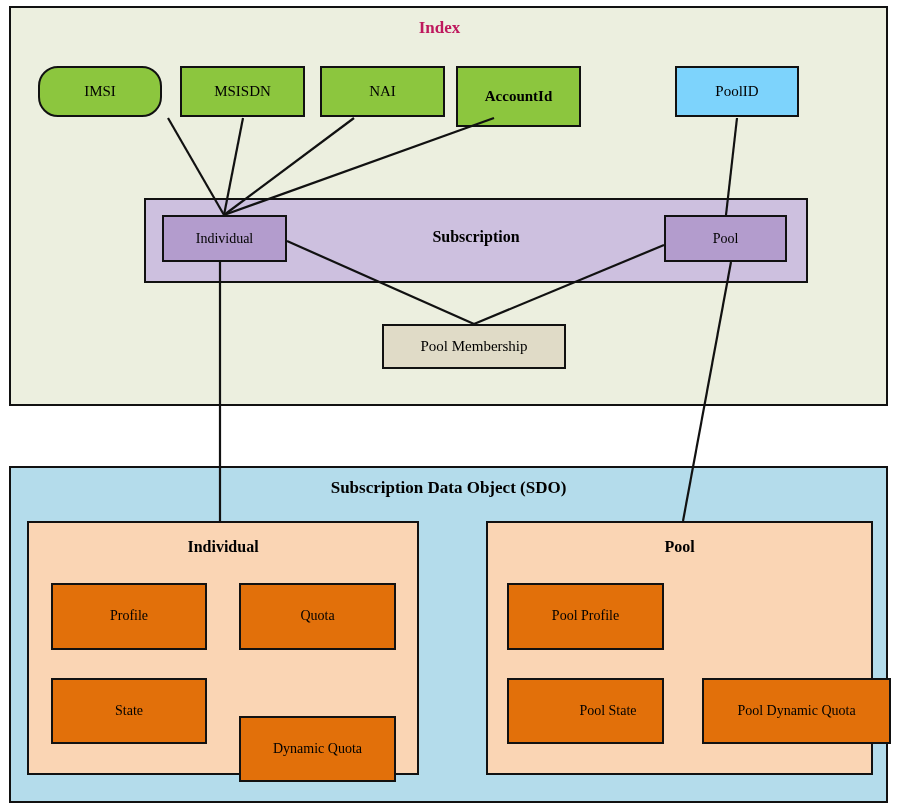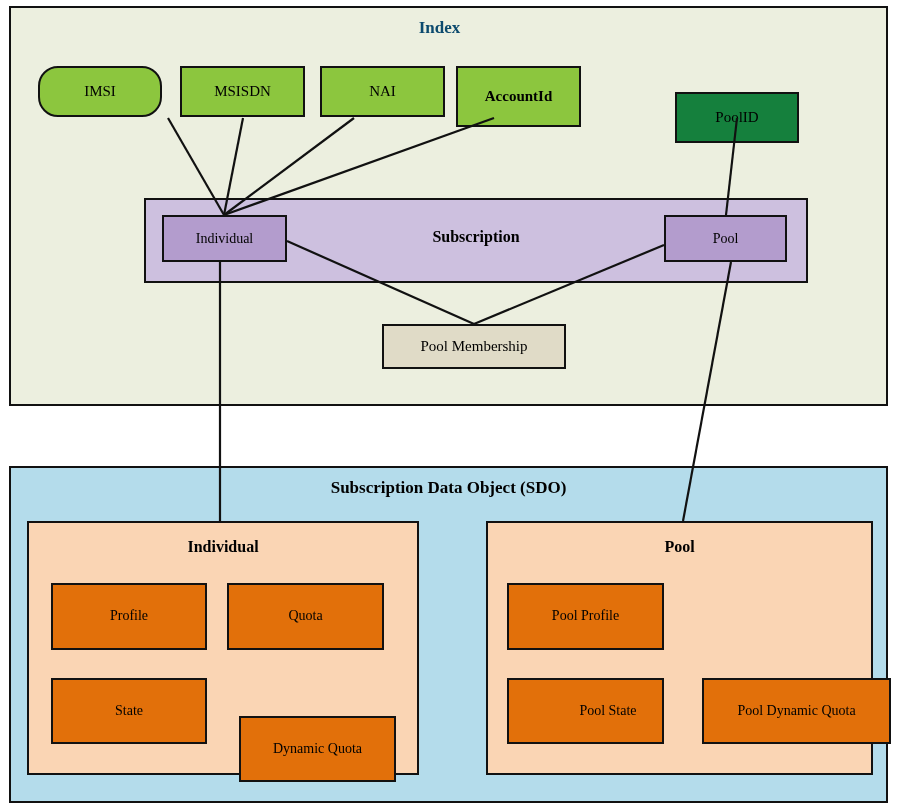--- a/index.html
+++ b/index.html
@@ -57,32 +57,31 @@
     z-index: 1;
   }
   #index-title {
     position: absolute;
     left: 0;
     top: 18px;
     width: 879px;
     text-align: center;
     font-size: 17px;
     font-weight: bold;
-    color: #0c4a6e;
+    color: #be185d;
     z-index: 3;
   }
   .key-node {
     background: #8cc63e;
     font-size: 15px;
     color: #000000;
     z-index: 4;
   }
   .key-node.pale {
-    background: #15803d;
-    margin-top: 26px;
+    background: #7dd3fc;
   }
   #node-imsi      { left: 38px;  top: 66px; width: 124px; height: 51px; border-radius: 20px; }
   #node-msisdn    { left: 180px; top: 66px; width: 125px; height: 51px; }
   #node-nai       { left: 320px; top: 66px; width: 125px; height: 51px; }
   #node-accountid { left: 456px; top: 66px; width: 125px; height: 61px; font-weight: bold; }
   #node-poolid    { left: 675px; top: 66px; width: 124px; height: 51px; }
 
   #subscription-band {
     left: 144px;
     top: 198px;
@@ -169,21 +168,21 @@
     display: flex;
     align-items: center;
     justify-content: center;
     text-align: center;
     font-size: 14px;
     color: #000000;
     line-height: 1.15;
     z-index: 4;
   }
   #leaf-profile        { left: 51px;  top: 583px; width: 156px; height: 67px; }
-  #leaf-quota          { left: 227px; top: 583px; width: 157px; height: 67px; }
+  #leaf-quota          { left: 239px; top: 583px; width: 157px; height: 67px; }
   #leaf-state          { left: 51px;  top: 678px; width: 156px; height: 66px; }
   #leaf-dynamic-quota  { left: 239px; top: 678px; width: 157px; height: 66px; margin-top: 38px; }
   #leaf-pool-profile       { left: 507px; top: 583px; width: 157px; height: 67px; }
   #leaf-pool-quota         { left: 702px; top: 583px; width: 157px; height: 67px; }
   #leaf-pool-state         { left: 507px; top: 678px; width: 157px; height: 66px; padding-left: 45px; }
   #leaf-pool-dynamic-quota { left: 702px; top: 678px; width: 189px; height: 66px; }
 </style>
 </head>
 <body>
 

